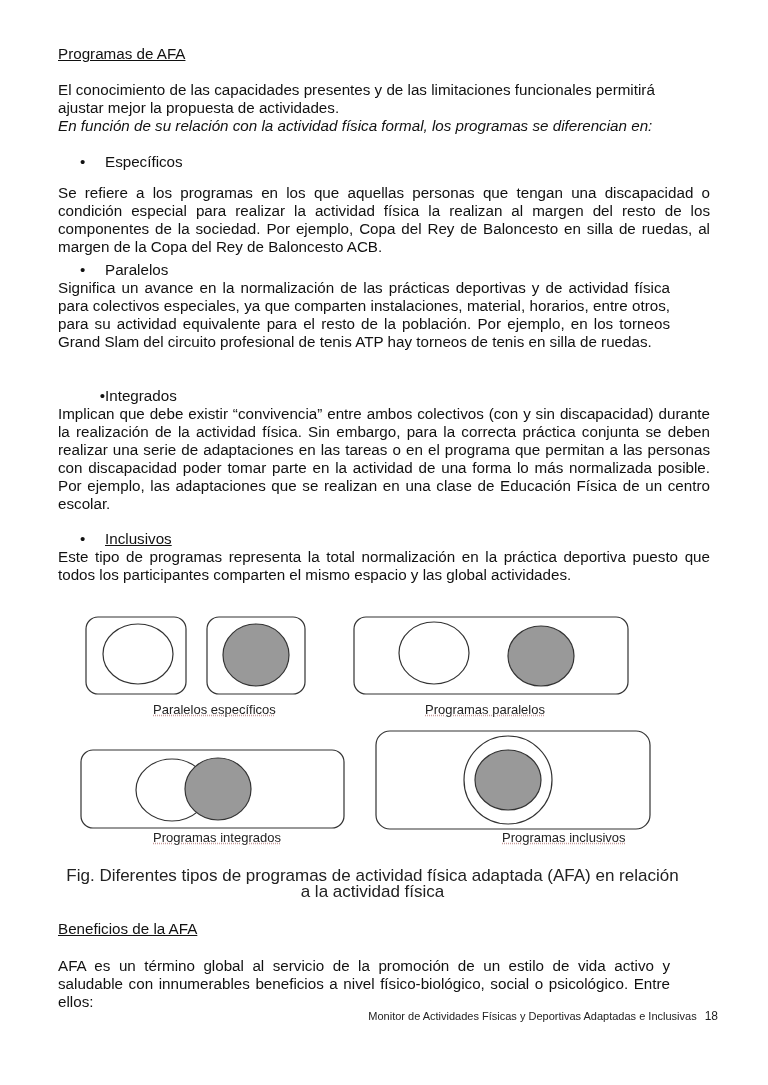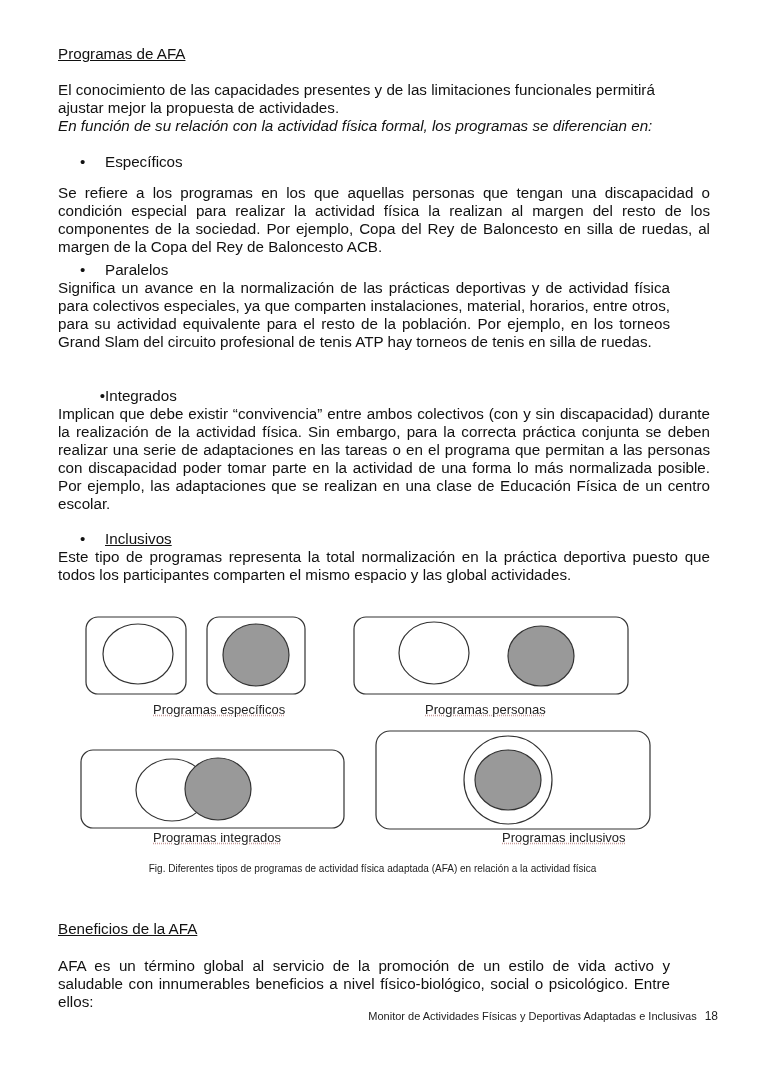--- a/index.html
+++ b/index.html
@@ -7,21 +7,21 @@
     width: 768px; height: 1085px; position: relative; overflow: hidden;
     font-family: "Liberation Sans", sans-serif; color: #111111;
   }
   .txt { position: absolute; left: 58px; width: 652px; font-size: 15.2px; line-height: 18px; margin: 0; }
   .heading { text-decoration: underline; }
   .just { text-align: justify; text-align-last: left; }
   .bullet { position: absolute; left: 80px; font-size: 15.2px; line-height: 18px; }
   .bullet .dot { display: inline-block; width: 25px; }
   .fig { position: absolute; left: 0; top: 600px; width: 768px; height: 250px; }
   .fig-label { position: absolute; font-size: 13px; color: #222; text-decoration: underline; text-decoration-color: #c89c9c; text-decoration-style: dotted; }
-  .caption { position: absolute; left: 60px; width: 625px; top: 851px; font-size: 10px; line-height: 16px; text-align: center; color: #222; }
+  .caption { position: absolute; left: 60px; width: 625px; top: 851px; font-size: 17px; line-height: 16px; text-align: center; color: #222; }
   .footer { position: absolute; right: 50px; top: 1009px; font-size: 11px; color: #222; }
   .footer .pg { margin-left: 8px; font-size: 12px; }
 </style>
 </head>
 <body>
 
 <p class="txt heading" style="top:45px;">Programas de AFA</p>
 <p class="txt" style="top:81px; width:630px;">El conocimiento de las capacidades presentes y de las limitaciones funcionales permitirá ajustar mejor la propuesta de actividades.</p>
 <p class="txt" style="top:117px;font-style:italic;">En función de su relación con la actividad física formal, los programas se diferencian en:</p>
 
@@ -59,22 +59,22 @@
 
     <rect x="81" y="750" width="263" height="78" rx="12"></rect>
     <ellipse cx="172" cy="790" rx="36" ry="31" fill="#fff"></ellipse>
     <ellipse cx="218" cy="789" rx="33" ry="31" fill="#999"></ellipse>
 
     <rect x="376" y="731" width="274" height="98" rx="14"></rect>
     <ellipse cx="508" cy="780" rx="44" ry="44" fill="#fff"></ellipse>
     <ellipse cx="508" cy="780" rx="33" ry="30" fill="#999"></ellipse>
   </g>
 </svg>
-<span class="fig-label" style="left:153px; top:702px;">Programas específicos</span>
-<span class="fig-label" style="left:425px; top:702px;">Programas personas</span>
+<span class="fig-label" style="left:153px; top:702px;">Paralelos específicos</span>
+<span class="fig-label" style="left:425px; top:702px;">Programas paralelos</span>
 <span class="fig-label" style="left:153px; top:830px;">Programas integrados</span>
 <span class="fig-label" style="left:502px; top:830px;">Programas inclusivos</span>
 <p class="caption">Fig.   Diferentes tipos de programas de actividad física adaptada (AFA) en relación a la actividad física</p>
 
 <p class="txt heading" style="top:920px;">Beneficios de la AFA</p>
 <p class="txt just" style="top:957px; width:612px;">AFA es un término global al servicio de la promoción de un estilo de vida activo y saludable con innumerables beneficios a nivel físico-biológico, social o psicológico. Entre ellos:</p>
 
 <div class="footer">
   <span>Monitor de Actividades Físicas y Deportivas Adaptadas e Inclusivas</span><span class="pg">18</span>
 </div>

